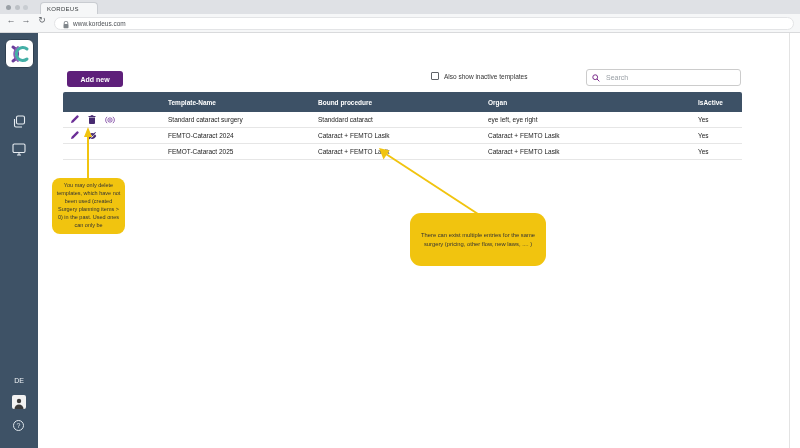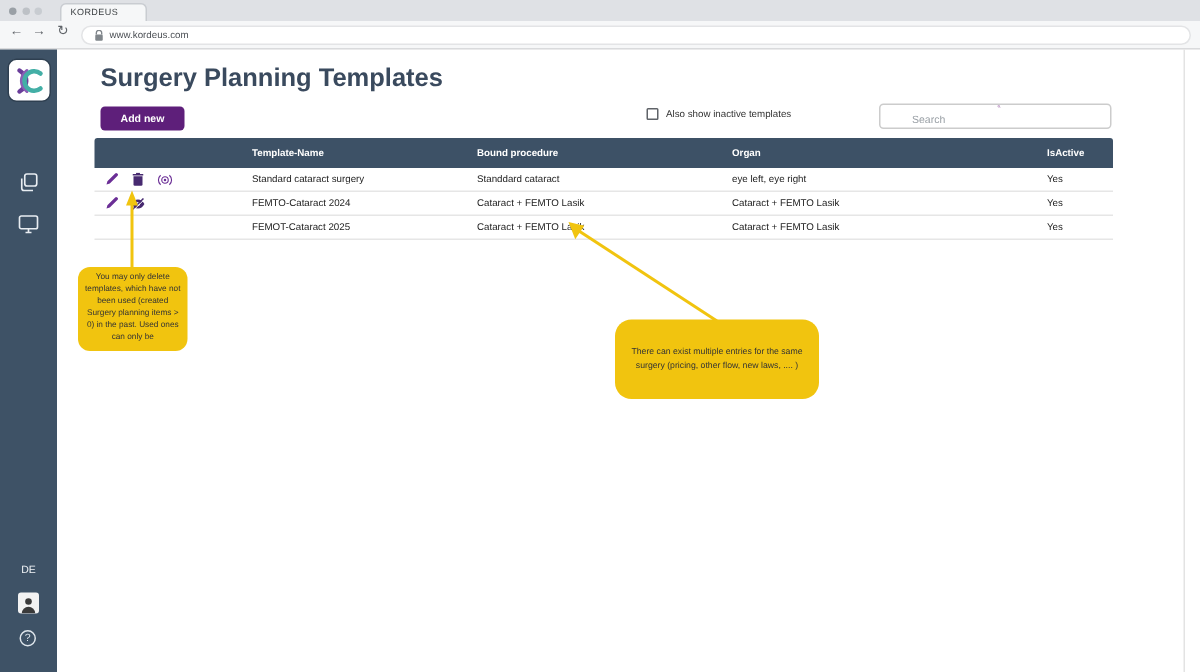--- a/index.html
+++ b/index.html
@@ -32,21 +32,21 @@
         color:#dfe6ec;font-size:7px;display:flex;align-items:center;justify-content:center;}
 
   
   .page-title{position:absolute;left:67px;top:42px;font-size:17px;font-weight:bold;color:#3a4a5e;}
   .btn-add{position:absolute;left:67px;top:71px;width:56px;height:16px;background:#5e1f7a;border-radius:3px;
            color:#fff;font-size:7px;font-weight:bold;display:flex;align-items:center;justify-content:center;cursor:pointer;}
   .chk-wrap{position:absolute;left:431px;top:72px;display:flex;align-items:center;gap:5px;}
   .chk{width:8px;height:8px;border:1px solid #5f6368;border-radius:1px;background:#fff;cursor:pointer;}
   .chk-label{font-size:6.5px;color:#333;}
   .search{position:absolute;left:586px;top:69px;width:155px;height:17px;border:1px solid #ccc;border-radius:3px;
-          background:#fff;display:flex;align-items:center;padding-left:5px;gap:4px;flex-direction:column;}
+          background:#fff;display:flex;align-items:center;padding-left:5px;gap:4px;}
   .search input{border:none;outline:none;width:120px;font-size:7px;color:#333;background:transparent;}
   .search input::placeholder{color:#9aa0a6;}
 
   
   .tbl{position:absolute;left:63px;top:92px;width:679px;}
   .trow{display:grid;grid-template-columns:105px 150px 170px 210px 44px;align-items:center;}
   .thead{background:#3d5166;color:#fff;height:20px;font-size:6.5px;font-weight:bold;border-radius:2px 2px 0 0;}
   .tr{height:16px;font-size:6.5px;color:#222;border-bottom:1px solid #e6e6e6;background:#fff;}
   .actions{display:flex;align-items:center;gap:8px;padding-left:6px;}
   .aicon{width:10px;height:10px;display:flex;align-items:center;justify-content:center;cursor:pointer;}
@@ -115,21 +115,20 @@
           <circle cx="5" cy="3" r="2.2" fill="#3a3a3a"></circle>
           <path d="M0.5 11a4.5 4.5 0 0 1 9 0z" fill="#3a3a3a"></path>
         </svg>
     </div>
     <div class="help" style="top:387px">
       <span>?</span>
     </div>
   </div>
   <div class="edge-line"></div>
 
-  <div class="page-title">Surgery Planning Templates</div>
   <div class="btn-add">
     <span>Add new</span>
   </div>
   <div class="chk-wrap">
     <div class="chk"></div>
     <span class="chk-label">Also show inactive templates</span>
   </div>
   <div class="search">
     <svg width="8" height="8" viewBox="0 0 8 8">
         <circle cx="3.2" cy="3.2" r="2.4" fill="none" stroke="#7b2d8b" stroke-width="1"></circle>

